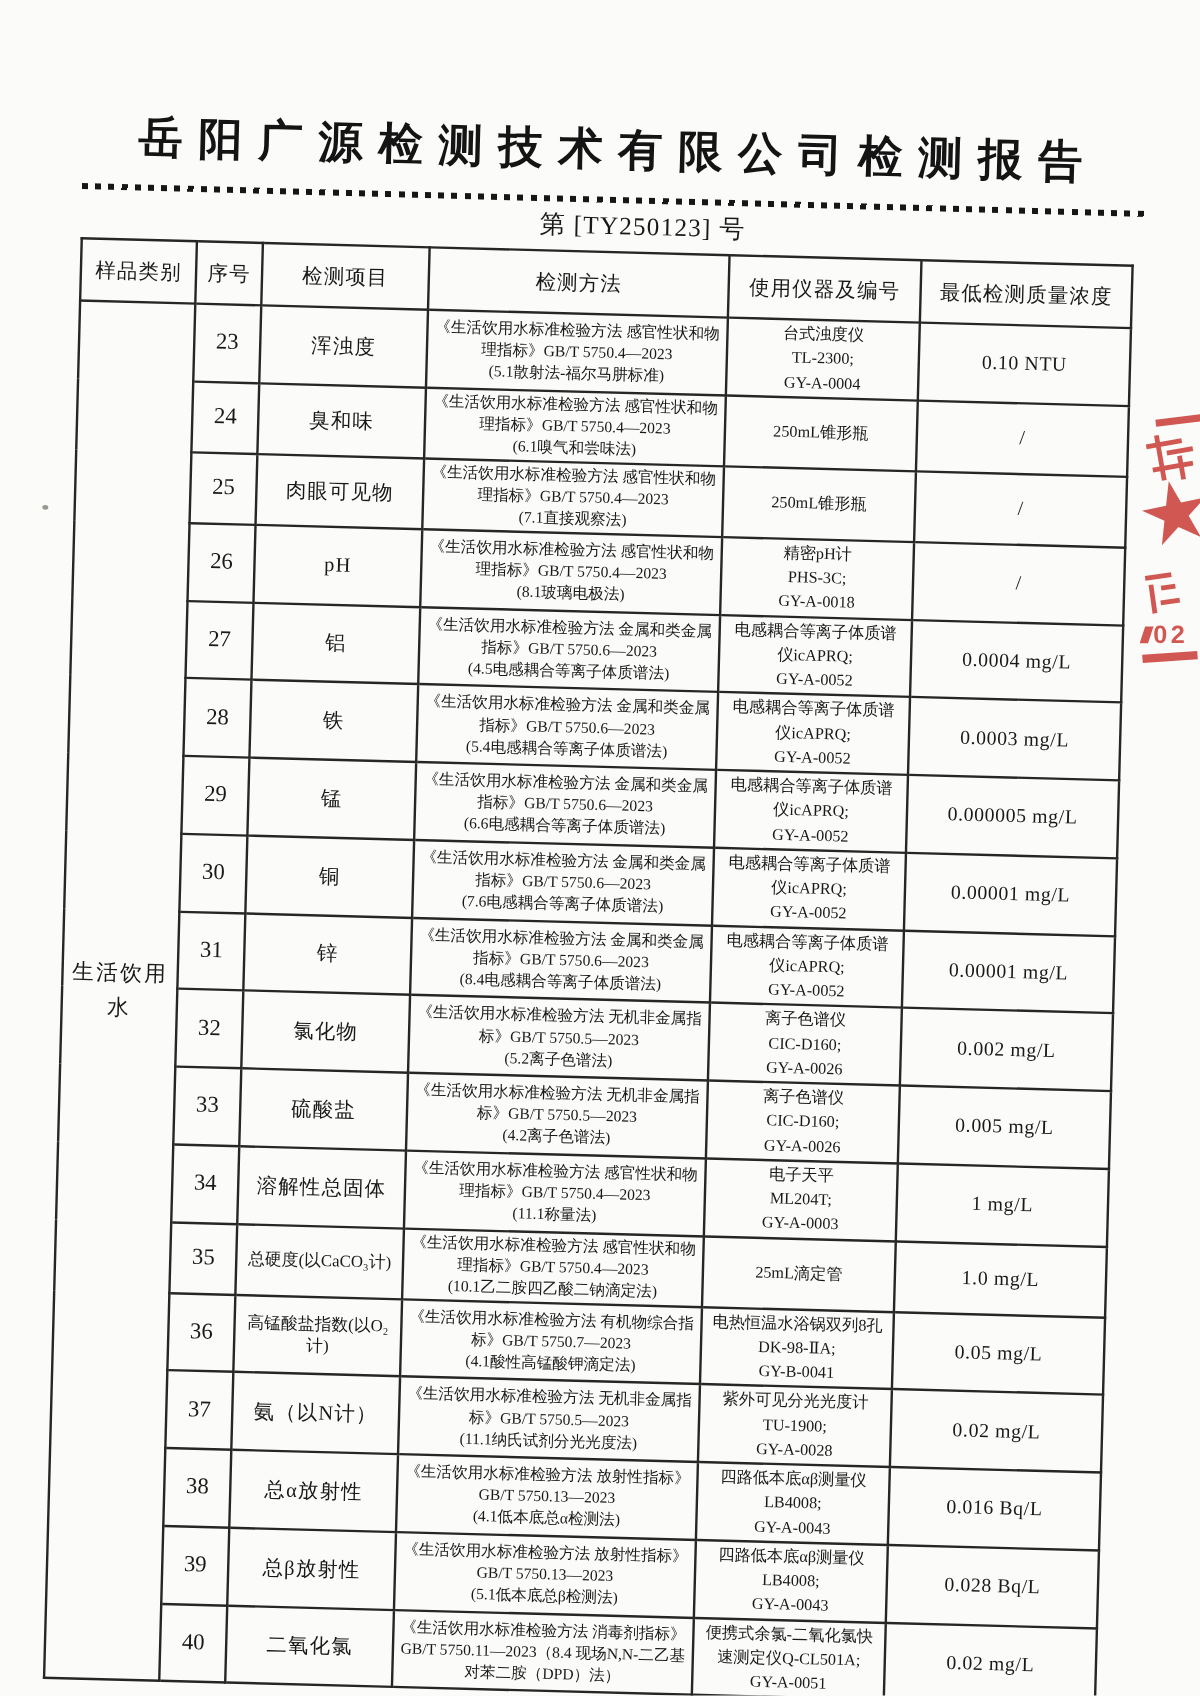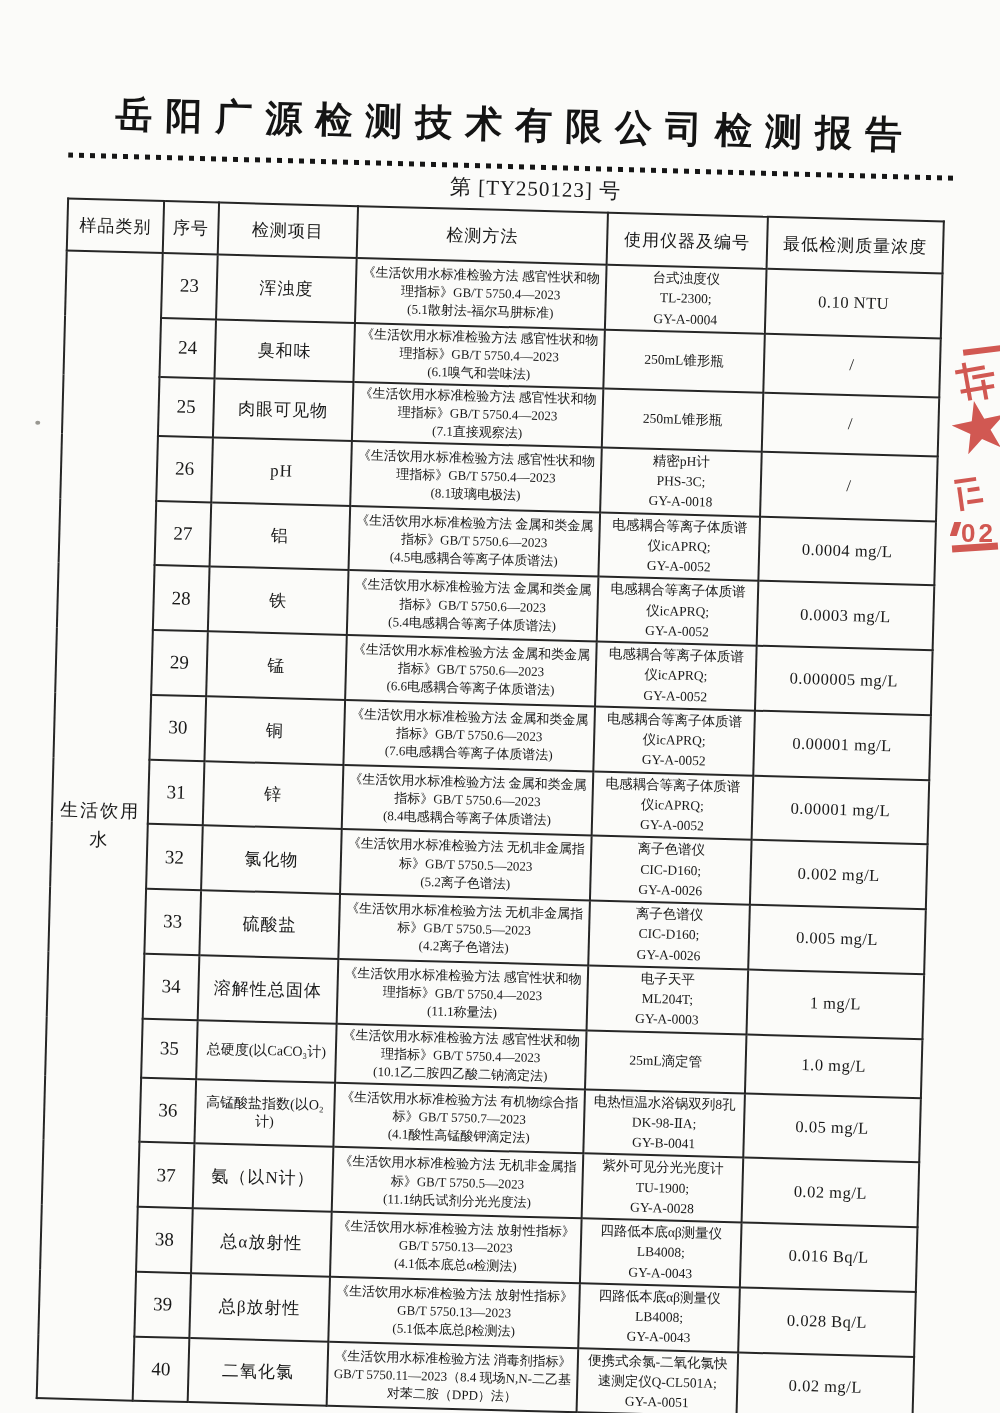--- a/index.html
+++ b/index.html
@@ -90,21 +90,21 @@
     transform:rotate(-10deg);}
   .stamp .s-star{position:absolute;left:-2px;top:48px;font-size:70px;line-height:1;font-family:"DejaVu Sans",sans-serif;transform:rotate(-12deg);}
   .stamp .s-frag2{position:absolute;left:6px;top:132px;width:26px;height:34px;
     background:
       linear-gradient(currentColor,currentColor) 0 2px/22px 4px no-repeat,
       linear-gradient(currentColor,currentColor) 2px 10px/4px 24px no-repeat,
       linear-gradient(currentColor,currentColor) 12px 12px/12px 4px no-repeat,
       linear-gradient(currentColor,currentColor) 10px 24px/16px 4px no-repeat;
     transform:rotate(-8deg);}
   .stamp .s-frag3{position:absolute;left:2px;top:178px;width:7px;height:14px;background:currentColor;transform:skewX(-18deg);}
-  .stamp .s-digits{position:absolute;left:11px;top:174px;font-size:26px;font-weight:bold;letter-spacing:3px;font-family:"Liberation Sans",sans-serif;}
+  .stamp .s-digits{position:absolute;left:11px;top:174px;font-size:21px;font-weight:bold;letter-spacing:3px;font-family:"Liberation Sans",sans-serif;}
   .stamp .s-bar2{position:absolute;left:2px;top:200px;width:46px;height:7px;background:currentColor;transform:rotate(-4deg);}
   .ink-dot{position:absolute;left:28px;top:433px;width:5px;height:4px;border-radius:50%;background:#77756e;opacity:.75;}
 </style>
 </head>
 <body>
 
 <div class="sheet">
 
   <div class="title">岳阳广源检测技术有限公司检测报告</div>
 

